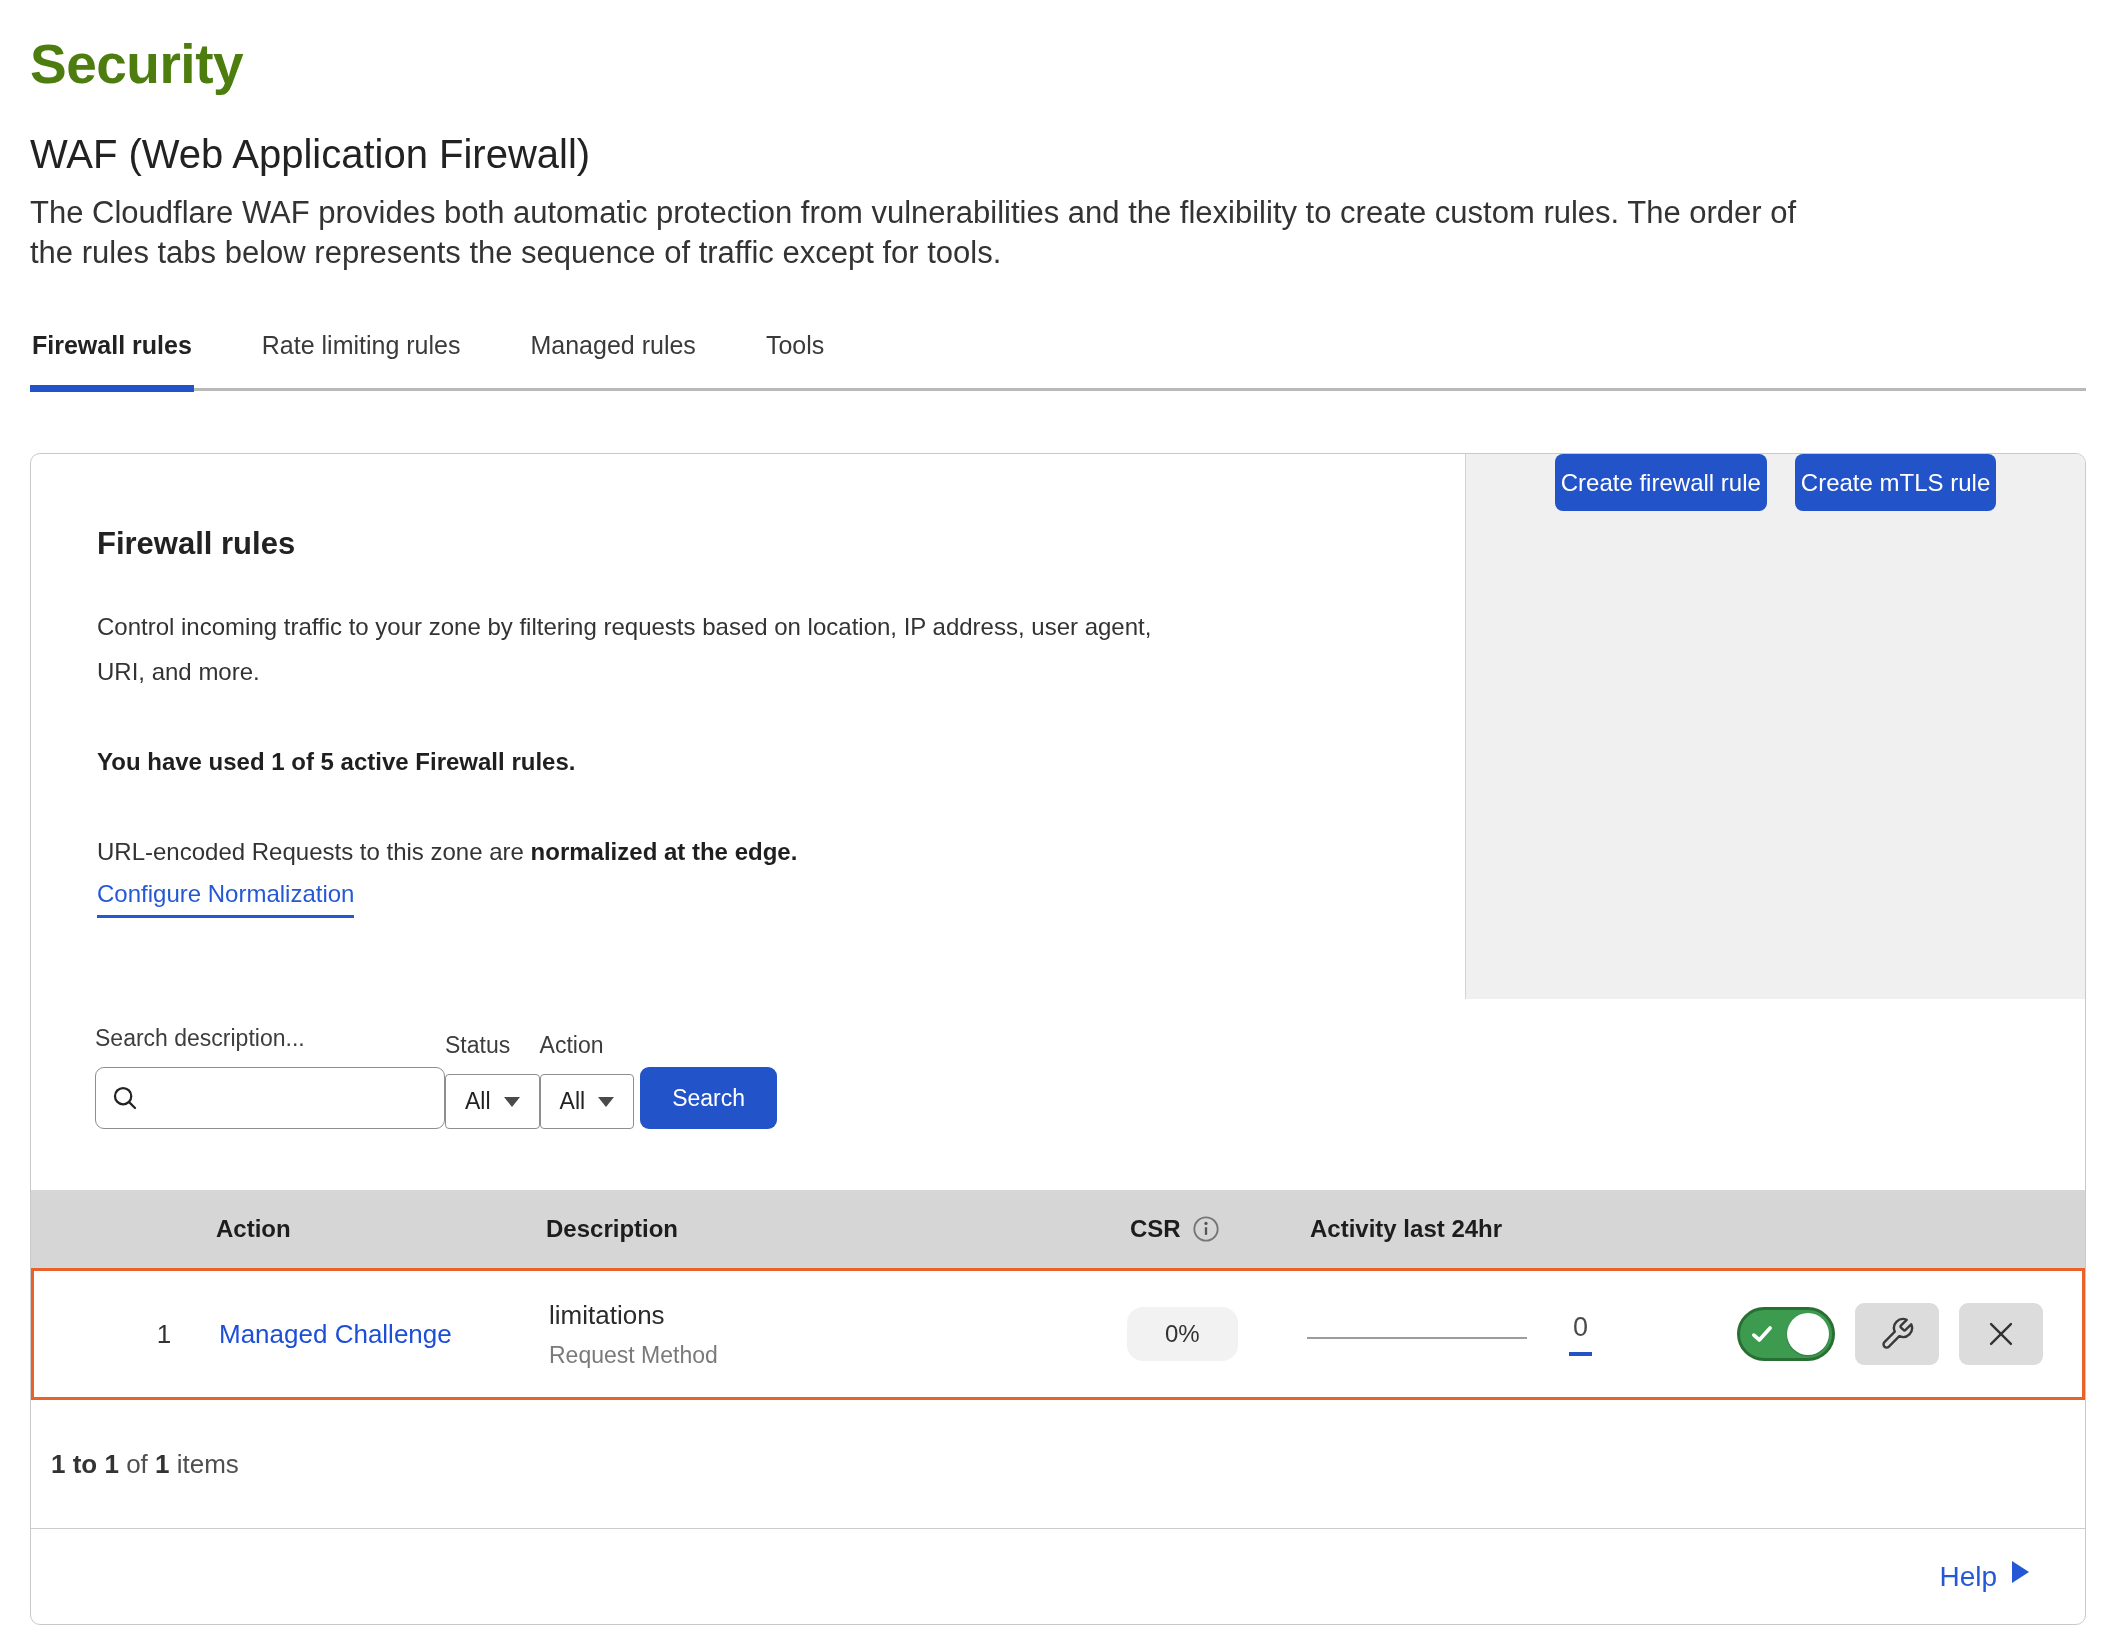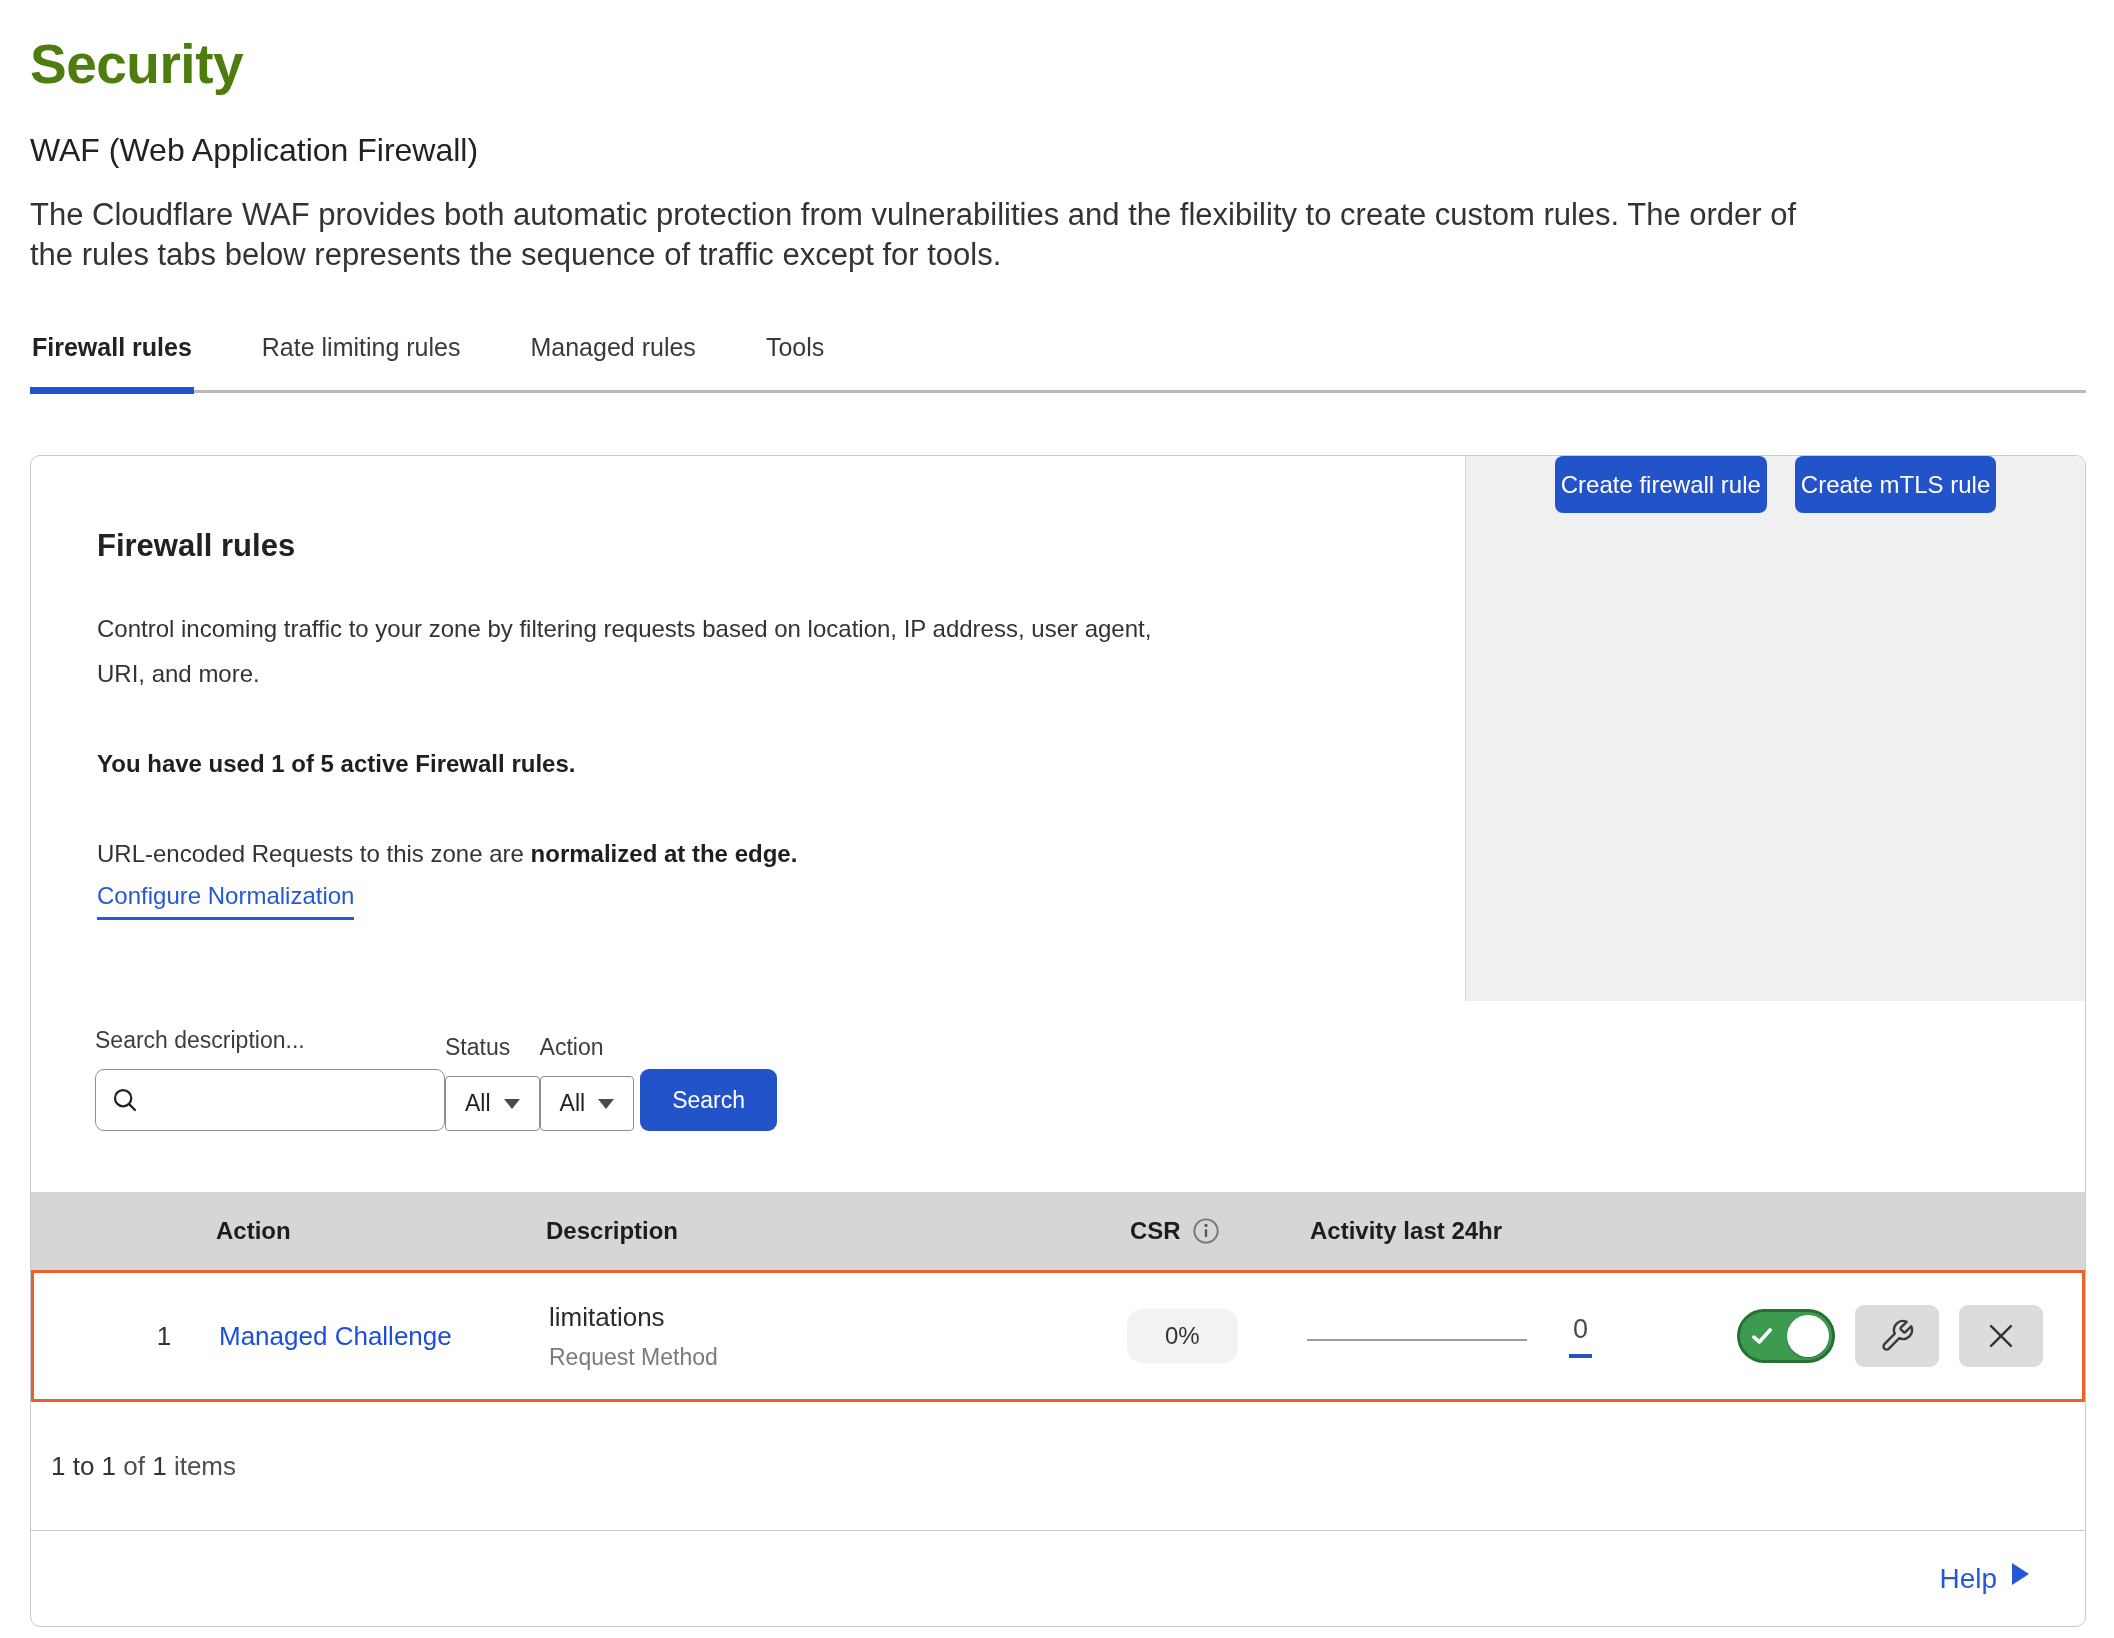--- a/index.html
+++ b/index.html
@@ -15,21 +15,21 @@
   }
   *{box-sizing:border-box}
   html,body{margin:0;padding:0}
   body{
     width:2114px;height:1638px;background:#fff;
     font-family:"Liberation Sans",sans-serif;color:#303030;
     padding:26px 28px 0 30px;overflow:hidden;
   }
   
   .page-title{font-size:55px;font-weight:700;color:#4d7c0f;margin:6px 0 36px;letter-spacing:-0.5px}
-  .page-subtitle{font-size:32px;font-weight:400;color:#222;margin:0 0 26px}
+  .page-subtitle{font-size:40px;font-weight:400;color:#222;margin:0 0 16px}
   .page-desc{font-size:31px;line-height:40px;color:#333;max-width:1800px;margin:0 0 46px}
   
   .tabs{display:flex;gap:66px;border-bottom:3px solid #b9b9b9;margin-bottom:62px}
   .tab{font-size:25px;color:#3a3a3a;padding:12px 2px 28px;position:relative;cursor:pointer;white-space:nowrap}
   .tab.active{font-weight:700;color:#222}
   .tab.active::after{content:"";position:absolute;left:0;right:0;bottom:-4px;height:7px;background:var(--accent-blue)}
   
   .card{border:1px solid #c9c9c9;border-radius:10px;overflow:hidden;background:#fff}
   .card-top{display:flex;min-height:545px}
   .card-top-left{flex:1;padding:72px 60px 40px 66px}
@@ -77,21 +77,21 @@
   .cell-controls{display:flex;align-items:center;gap:20px}
   .toggle{width:98px;height:54px;background:var(--green);border:3px solid var(--green-border);border-radius:30px;
     position:relative;display:flex;align-items:center;cursor:pointer}
   .toggle .check{margin-left:9px;display:flex}
   .toggle .knob{position:absolute;right:3px;top:3px;width:42px;height:42px;background:#fff;border-radius:50%;
     box-shadow:0 1px 2px rgba(0,0,0,.25)}
   .icon-btn{width:84px;height:62px;background:#dcdcdc;border:0;border-radius:9px;display:flex;
     align-items:center;justify-content:center;cursor:pointer}
   
   .tfoot{height:128px;display:flex;align-items:center;padding-left:20px;font-size:26px;color:#4f4f4f}
-  .tfoot .b{font-weight:400;color:#333}
+  .tfoot .b{font-weight:700;color:#333}
   .tfoot span{white-space:pre}
   .help-row{height:96px;border-top:1px solid #ccc;display:flex;align-items:center;justify-content:flex-end;padding-right:56px}
   .help-link{display:flex;gap:15px;font-size:28px;color:var(--link-blue);text-decoration:none;cursor:pointer}
   .help-arrow{width:0;height:0;border-top:11px solid transparent;border-bottom:11px solid transparent;
     border-left:17px solid var(--link-blue)}
 </style>
 </head>
 <body>
 
 <div class="page">

